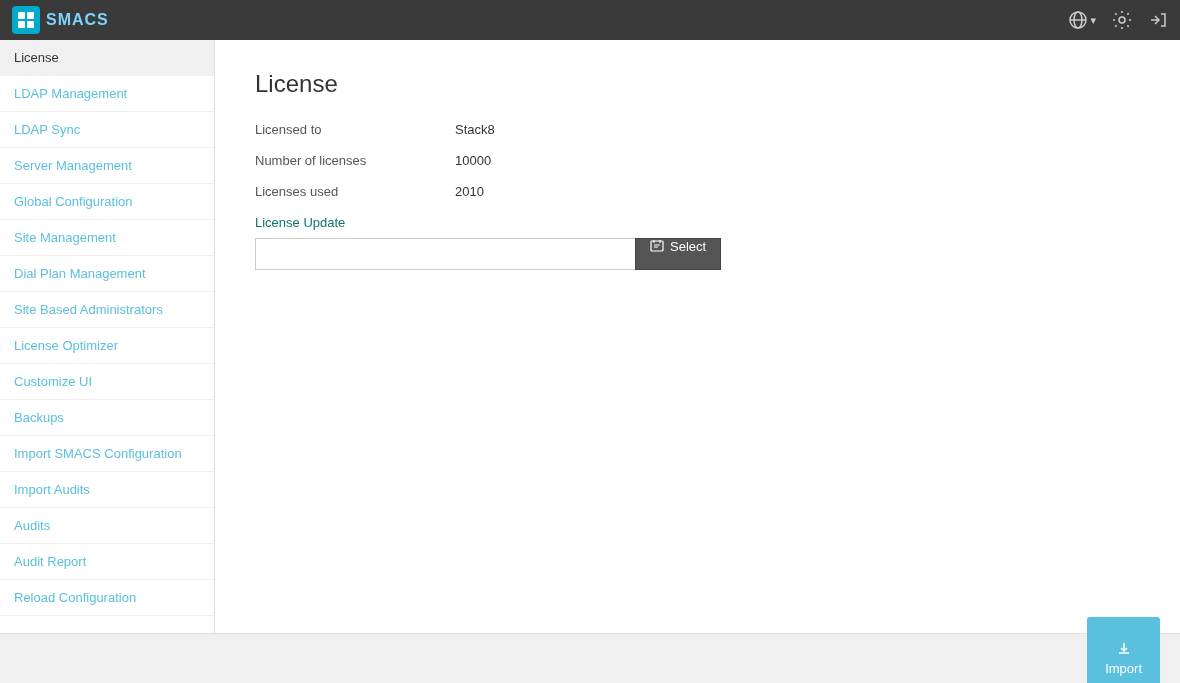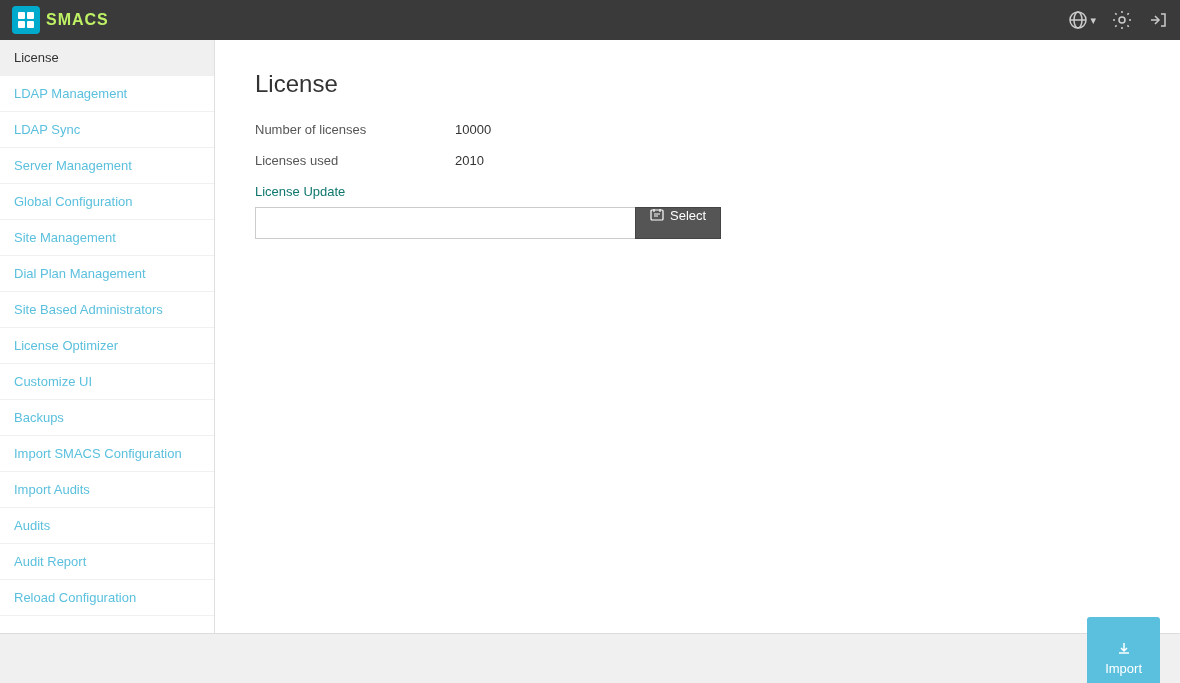--- a/index.html
+++ b/index.html
@@ -26,21 +26,21 @@
       background: #00aacc;
       border-radius: 4px;
       display: flex;
       align-items: center;
       justify-content: center;
       color: white;
       font-weight: bold;
       font-size: 13px;
     }
     .logo-text {
-      color: #bef264;
+      color: #7dd3fc;
       font-size: 16px;
       font-weight: bold;
       letter-spacing: 1px;
     }
     .header-icons {
       display: flex;
       align-items: center;
       gap: 16px;
     }
     .header-icon {
@@ -229,20 +229,24 @@
       <div class="sidebar-item">Import SMACS Configuration</div>
       <div class="sidebar-item">Import Audits</div>
       <div class="sidebar-item">Audits</div>
       <div class="sidebar-item">Audit Report</div>
       <div class="sidebar-item">Reload Configuration</div>
     </div>
 
   <div class="content">
     <div class="page-title">License</div>
 
+    <div class="info-row">
+      <div class="info-label">Licensed to</div>
+      <div class="info-value">Stack8</div>
+    </div>
 
     <div class="info-row">
       <div class="info-label">Number of licenses</div>
       <div class="info-value">10000</div>
     </div>
 
     <div class="info-row">
       <div class="info-label">Licenses used</div>
       <div class="info-value">2010</div>
     </div>

